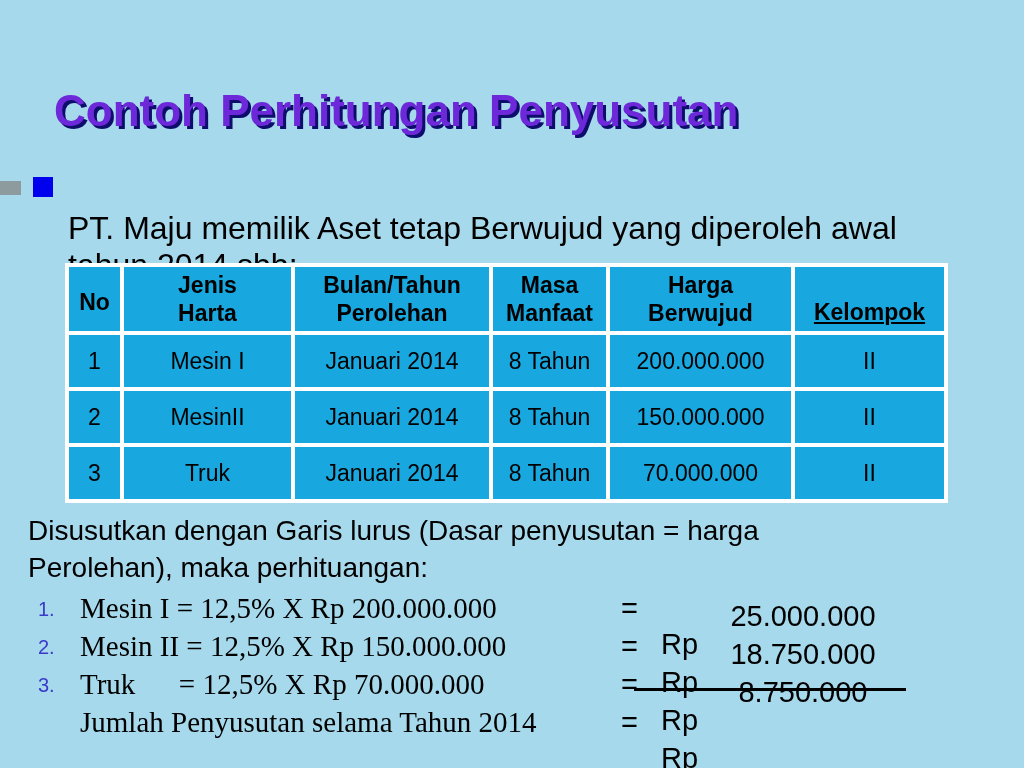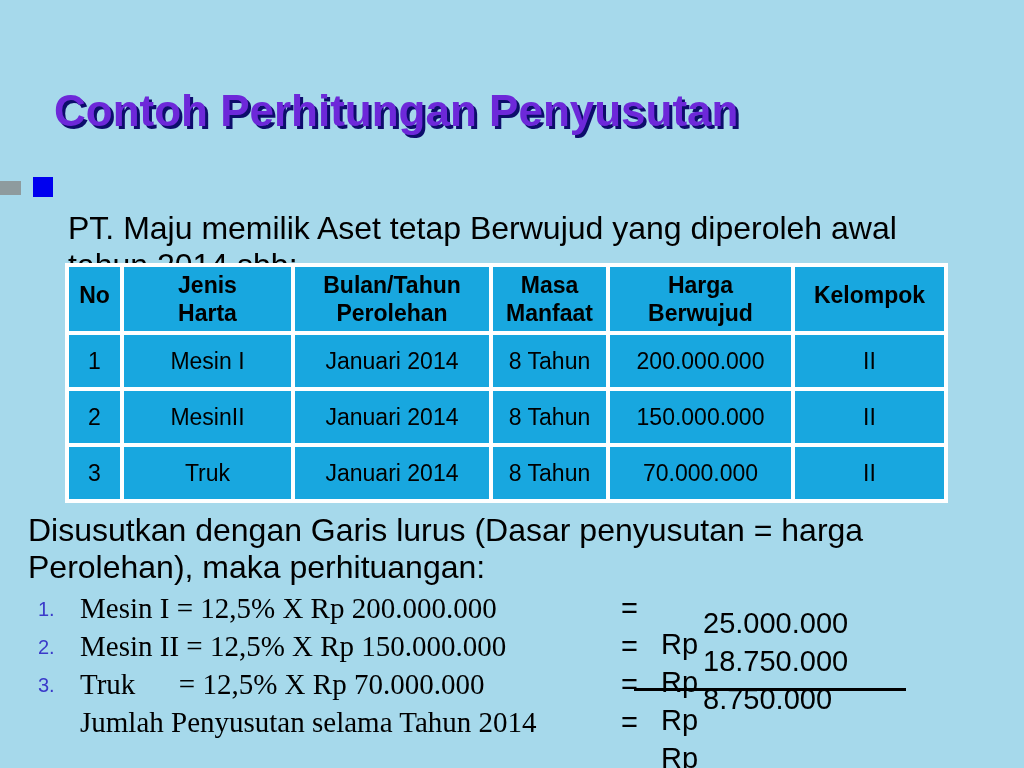--- a/index.html
+++ b/index.html
@@ -46,34 +46,34 @@
     font-size: 23px;
     overflow: hidden;
   }
   .assets-table th {
     font-weight: bold;
     white-space: pre-line;
     line-height: 1.22;
     height: 64px;
     vertical-align: middle;
   }
-  .assets-table th.v-top { vertical-align: top; padding-top: 14px; margin-left: 16px; }
-  .assets-table th.v-bottom { vertical-align: bottom; padding-bottom: 22px; }
+  .assets-table th.v-top { vertical-align: top; padding-top: 21px; margin-left: 16px; }
+  .assets-table th.v-bottom { vertical-align: bottom; padding-bottom: 5px; text-decoration: underline; }
   .assets-table td { height: 52px; vertical-align: middle; font-weight: normal; }
 
   
-  .note { left: 28px; top: 512px; font-size: 32px; line-height: 37px; }
+  .note { left: 28px; top: 512px; font-size: 28px; line-height: 37px; }
 
   
   .calc-row { position: absolute; left: 0; width: 1024px; height: 38px; font-size: 29px; }
   .calc-row .marker { position: absolute; left: 38px; top: 6px; font-size: 20px; color: #3A3ACA; }
   .calc-row .formula { position: absolute; left: 80px; top: 0; white-space: pre; font-family: Liberation Serif, serif; }
   .calc-row .equals { position: absolute; left: 621px; top: 0; }
   .calc-row .currency { position: absolute; left: 661px; top: 0; margin-top: 36px; }
-  .calc-row .amount { position: absolute; left: 703px; top: 15px; width: 200px; text-align: left; }
+  .calc-row .amount { position: absolute; left: 703px; top: 8px; width: 200px; text-align: center; }
   .row-1 { top: 592px; }
   .row-2 { top: 630px; }
   .row-3 { top: 668px; }
   .row-total { top: 706px; padding-left: 30px; }
   .sum-underline {
     left: 634px; top: 668px; width: 272px; height: 23px;
     border-bottom: 3px solid #000;
   }
 </style>
 </head>

